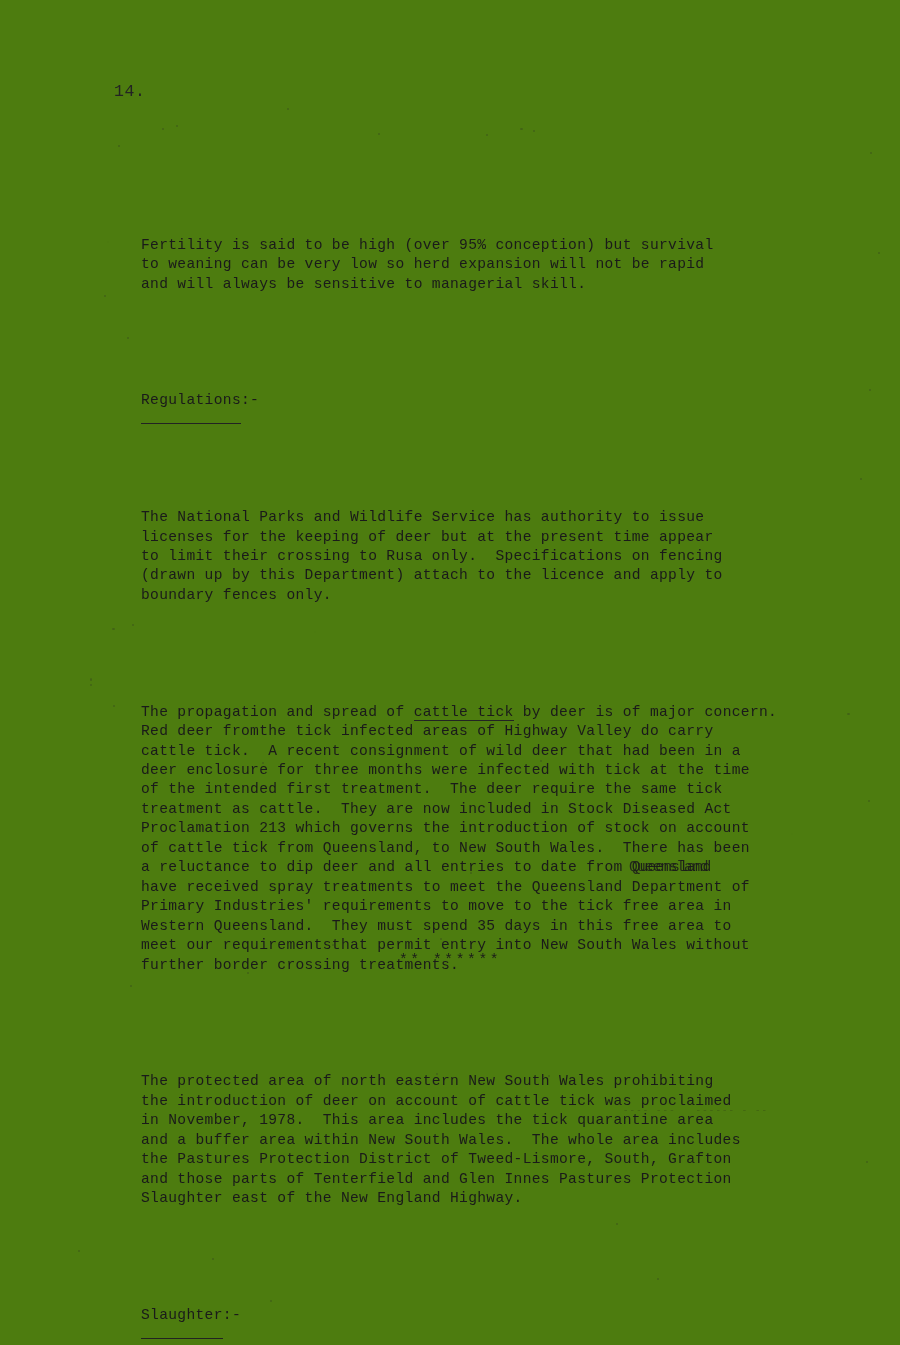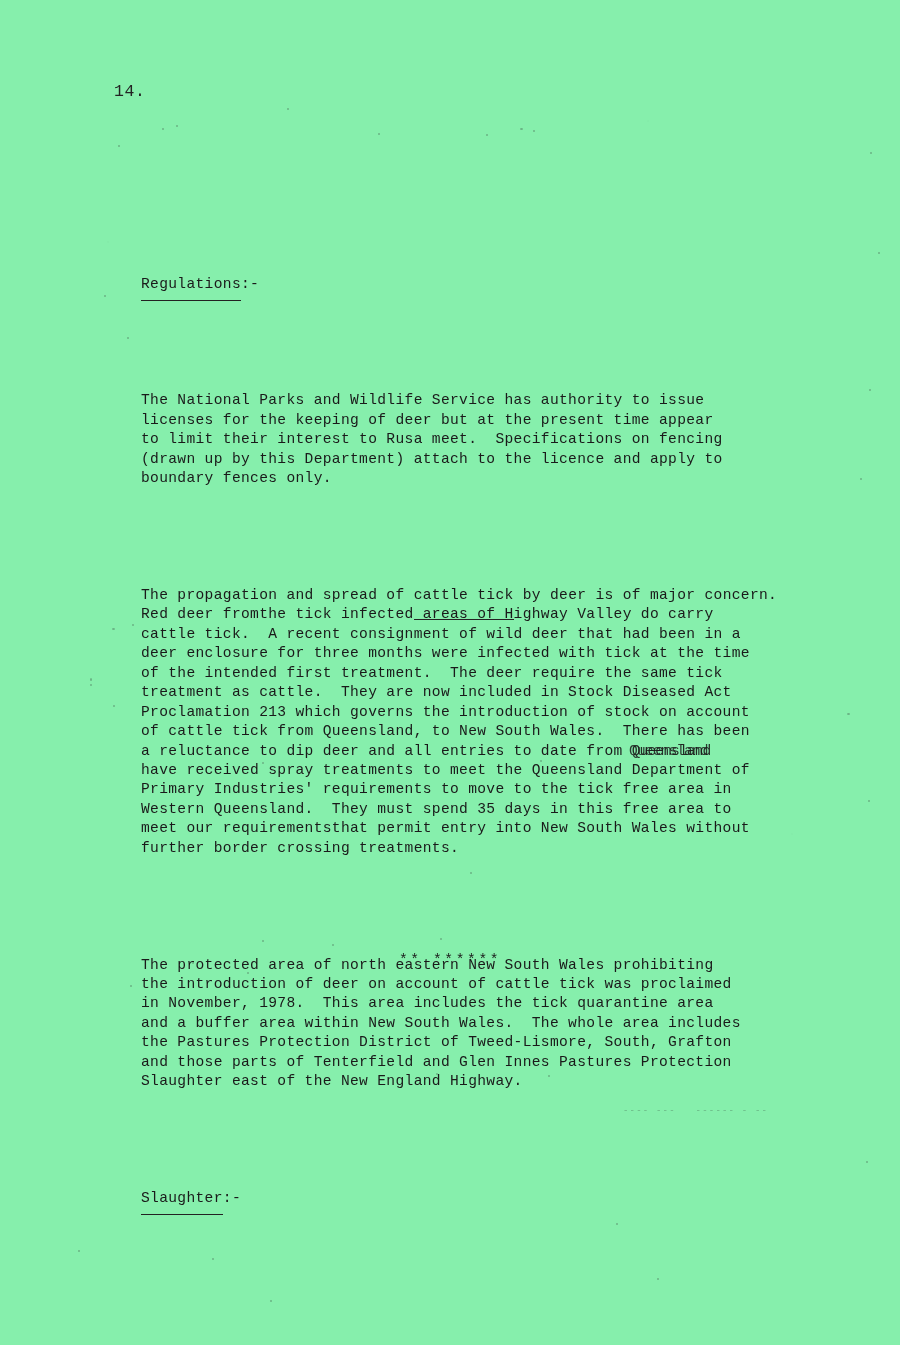--- a/index.html
+++ b/index.html
@@ -13,21 +13,21 @@
     position: relative;
     overflow: hidden;
     font-family: "Liberation Mono", "DejaVu Sans Mono", monospace;
     color: #1b1b1b;
   }
 
   
   #page {
     position: absolute;
     inset: 0;
-    background: #86efac;
+    background: #4d7c0f;
   }
 
   
   #page::before {
     content: "";
     position: absolute;
     inset: 0;
     background:
       radial-gradient(circle at 12% 18%, rgba(0,0,0,0.016) 0 1px, transparent 1px),
       radial-gradient(circle at 72% 9%,  rgba(0,0,0,0.013) 0 1px, transparent 1px),
@@ -65,26 +65,26 @@
     white-space: pre;
   }
   .para:last-child { margin-bottom: 0; }
 
   .heading {
     margin: 0 0 19.45px 0;
     white-space: pre;
   }
   .heading .u {
     border-bottom: 1.6px solid #222;
-    padding-bottom: 8px;
+    padding-bottom: 15px;
   }
 
   .u {
     border-bottom: 1.4px solid #232323;
-    padding-bottom: 16px;
+    padding-bottom: 0;
   }
 
   
   .overstrike {
     position: relative;
     display: inline-block;
     text-align: right;
   }
   .overstrike .under { opacity: 0.92; }
   .overstrike .over {
@@ -129,28 +129,31 @@
 </head>
 <body>
 
 <div id="page">
 
   <div id="folio">14.</div>
 
   <div id="typescript">
 
     
+    <p class="para"><span>Fertility is said to be high (over 95% conception) but survival</span>
+<span>to weaning can be very low so herd expansion will not be rapid</span>
+<span>and will always be sensitive to managerial skill.</span></p>
 
     
     <p class="heading"><span class="u">Regulations</span><span>:-</span></p>
 
     
     <p class="para"><span>The National Parks and Wildlife Service has authority to issue</span>
 <span>licenses for the keeping of deer but at the present time appear</span>
-<span>to limit their interest to Rusa meet.  Specifications on fencing</span>
+<span>to limit their crossing to Rusa only.  Specifications on fencing</span>
 <span>(drawn up by this Department) attach to the licence and apply to</span>
 <span>boundary fences only.</span></p>
 
     
     <p class="para"><span><span>The propagation and spread of </span><span class="u">cattle tick</span><span> by deer is of major concern.</span></span>
 <span>Red deer fromthe tick infected areas of Highway Valley do carry</span>
 <span>cattle tick.  A recent consignment of wild deer that had been in a</span>
 <span>deer enclosure for three months were infected with tick at the time</span>
 <span>of the intended first treatment.  The deer require the same tick</span>
 <span>treatment as cattle.  They are now included in Stock Diseased Act</span>

